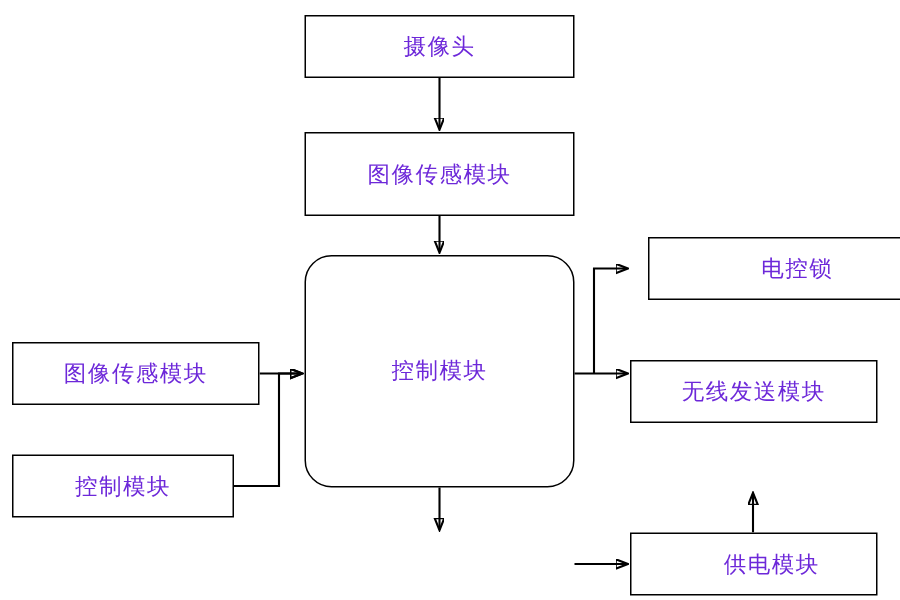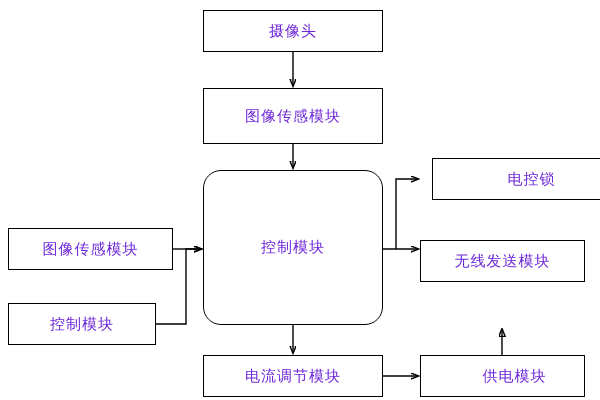--- a/index.html
+++ b/index.html
@@ -98,21 +98,18 @@
 
   <div class="node" style="left:432px; top:158px; width:199px; height:42px;">
     <span>电控锁</span>
   </div>
 
   <div class="node" style="left:420px; top:240px; width:165px; height:42px;">
     <span>无线发送模块</span>
   </div>
 
 
-  <div class="node" style="left:203px; top:355px; width:180px; height:42px;">
-    <span>电流调节模块</span>
-  </div>
 
   <div class="node" style="left:420px; top:355px; width:165px; height:42px;padding-left:24px;">
     <span>供电模块</span>
   </div>
 
 </div>
 
 </body></html>

